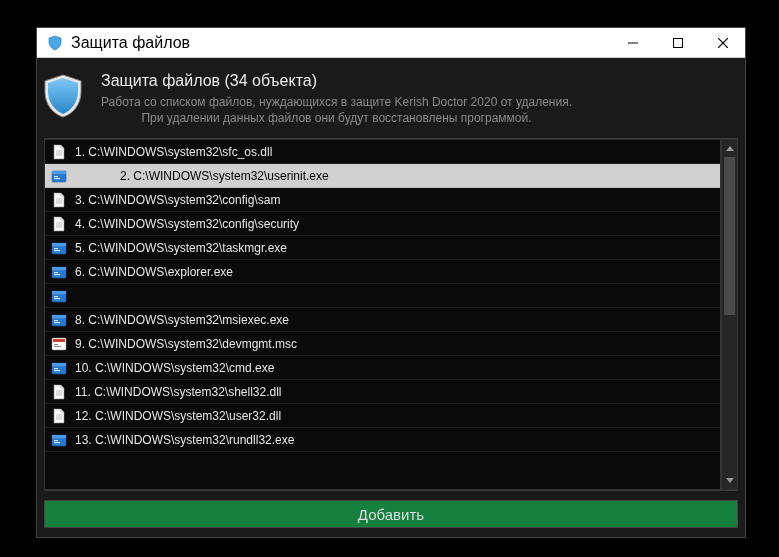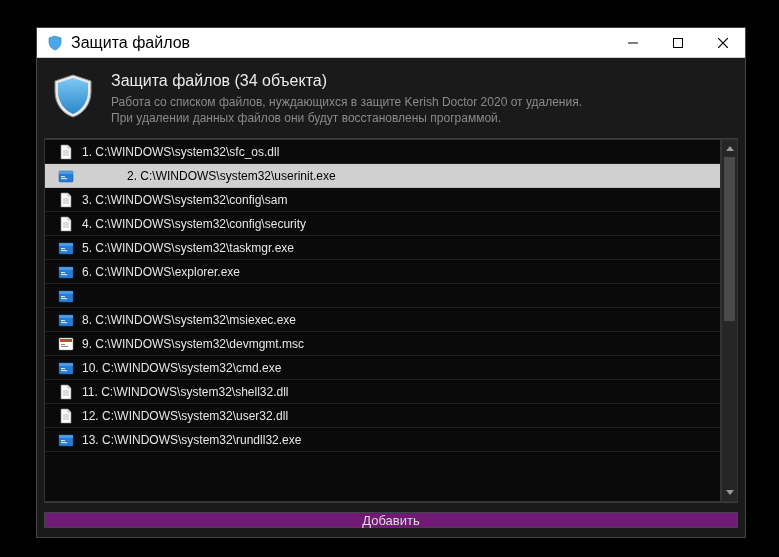--- a/index.html
+++ b/index.html
@@ -38,45 +38,45 @@
   }
   .tbtn {
     width: 45px; height: 29px;
     display: flex;
     align-items: center;
     justify-content: center;
     color: #000;
   }
   .header {
     display: flex;
-    padding: 14px 18px 12px 12px;
+    padding: 14px 18px 12px 2px;
     background: #1a1a1a;
   }
   .shield-big { width: 48px; height: 48px; margin-right: 14px; flex-shrink: 0; }
   .header-text h1 { color: #eaeaea; font-size: 16px; font-weight: 400; margin-bottom: 4px; }
-  .header-text p { color: #8a8a8a; font-size: 12px; line-height: 1.35; }
+  .header-text p { color: #8a8a8a; font-size: 12px; line-height: 1.35; text-align: center; }
   .list-wrap {
     border-top: 1px solid #3a3a3a;
     border-bottom: 1px solid #3a3a3a;
     margin: 0 7px;
     flex: 1;
     display: flex;
     overflow: hidden;
   }
   .list {
     flex: 1;
     overflow: hidden;
     background: #0a0a0a;
     border: 1px solid #333;
   }
   .row {
     height: 24px;
     display: flex;
     align-items: center;
-    padding: 0 13px;
+    padding: 0 6px;
     color: #e6e6e6;
     border-bottom: 1px solid #1f1f1f;
     font-size: 12px;
     white-space: nowrap;
   }
   .row.selected {
     background: #d0d0d0;
     color: #000;
     border-bottom: 1px solid #bbb;
     gap: 45px;
@@ -104,25 +104,25 @@
     top: 0; height: 50%;
     background: #4a4a4a;
   }
   .footer {
     display: flex;
     padding: 9px 7px;
     gap: 8px;
   }
   .fbtn {
     flex: 1;
-    height: 16px;
-    background: #701a75;
+    height: 28px;
+    background: #15803d;
     border: 1px solid #444;
     color: #ddd;
-    font-size: 13px;
+    font-size: 15px;
     display: flex;
     align-items: center;
     justify-content: center;
     cursor: pointer;
   }
 </style>
 </head>
 <body>
 
 <div class="window">

